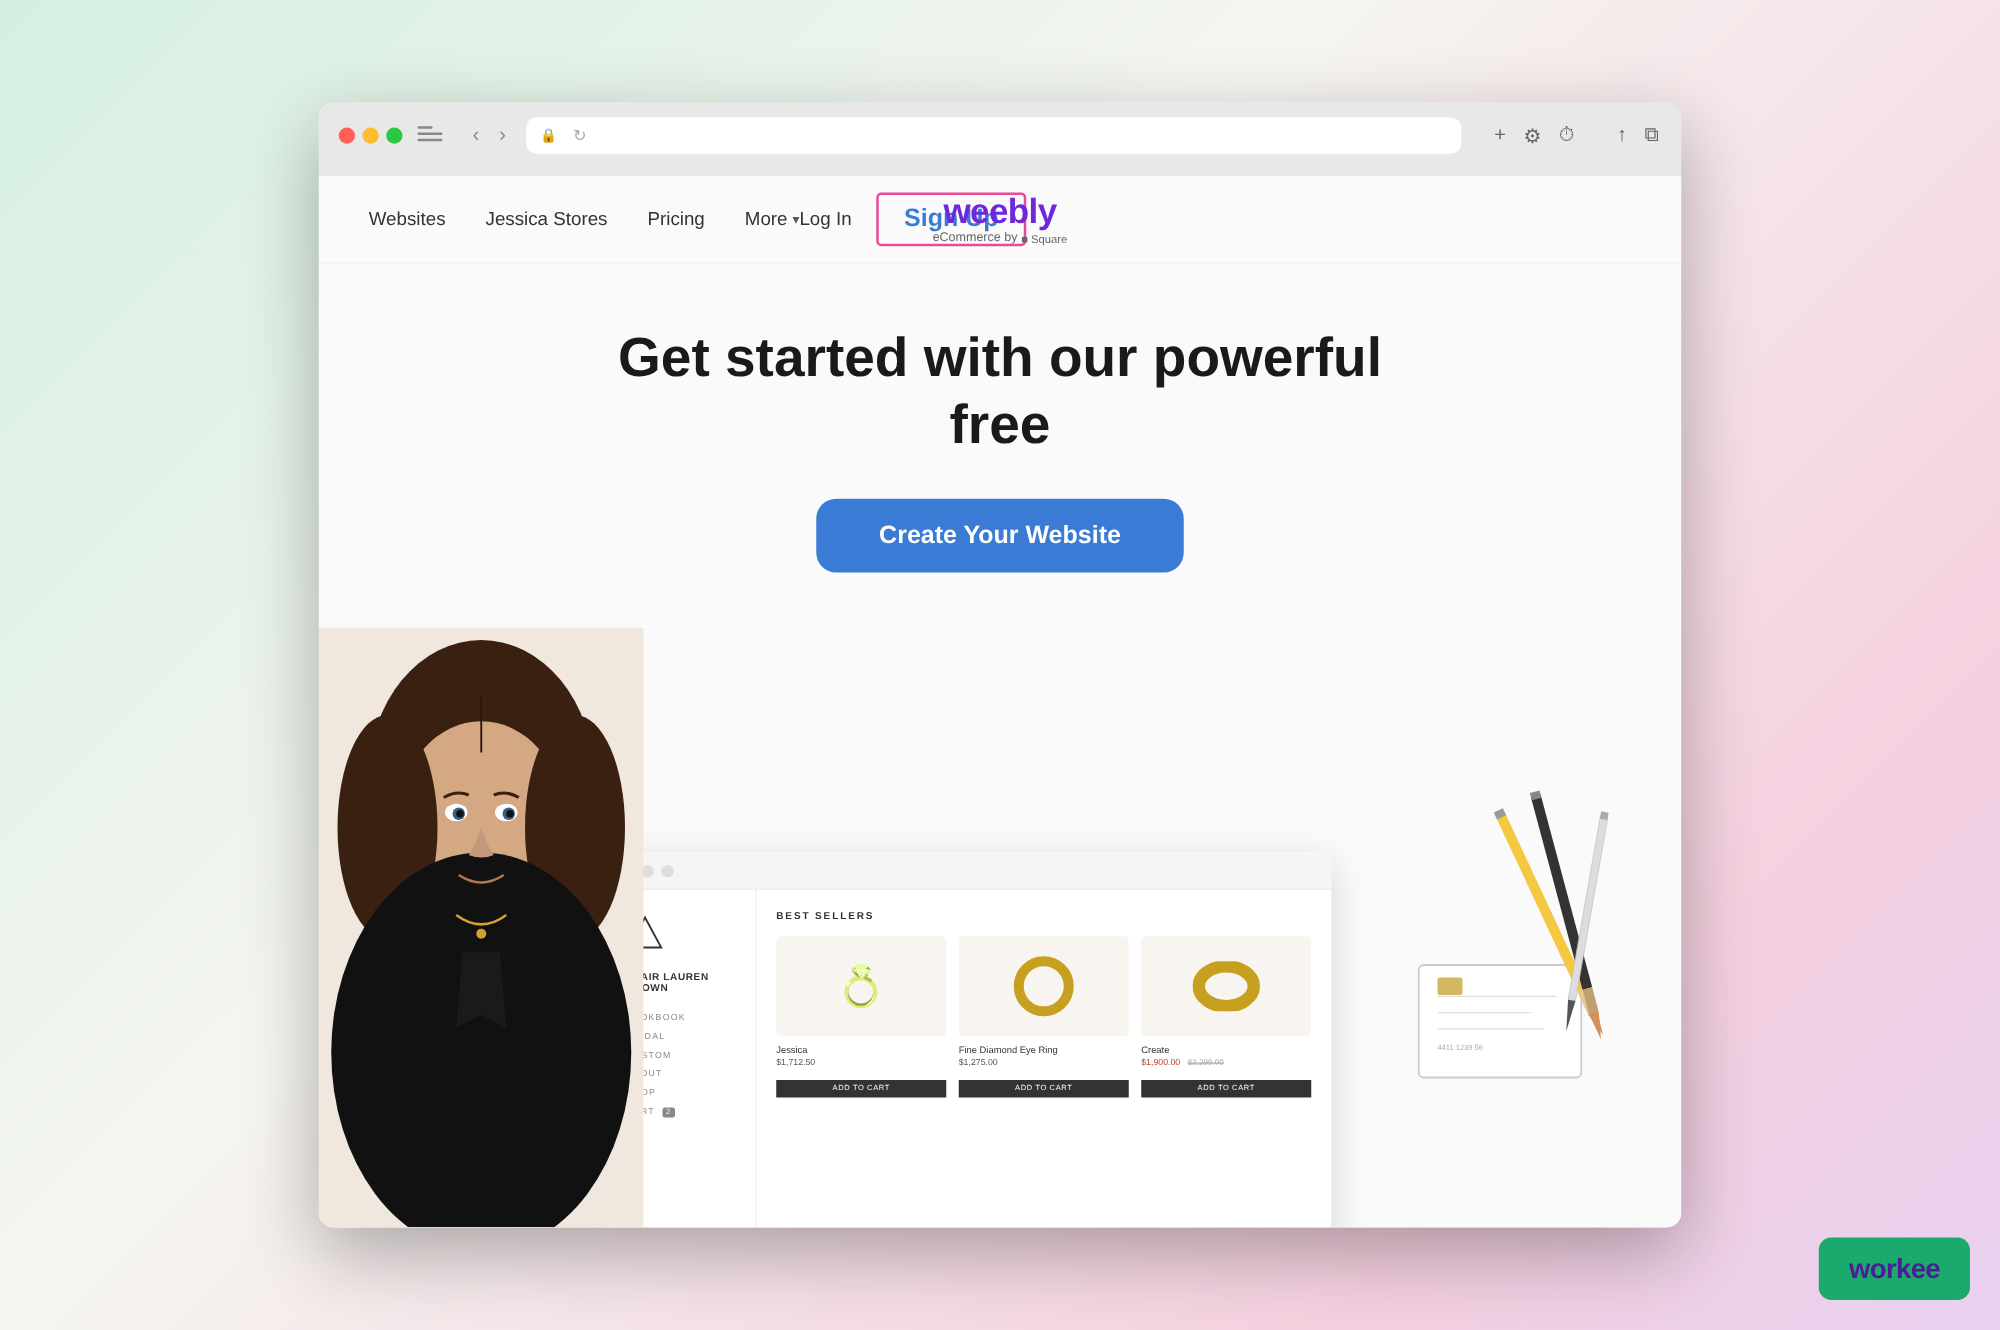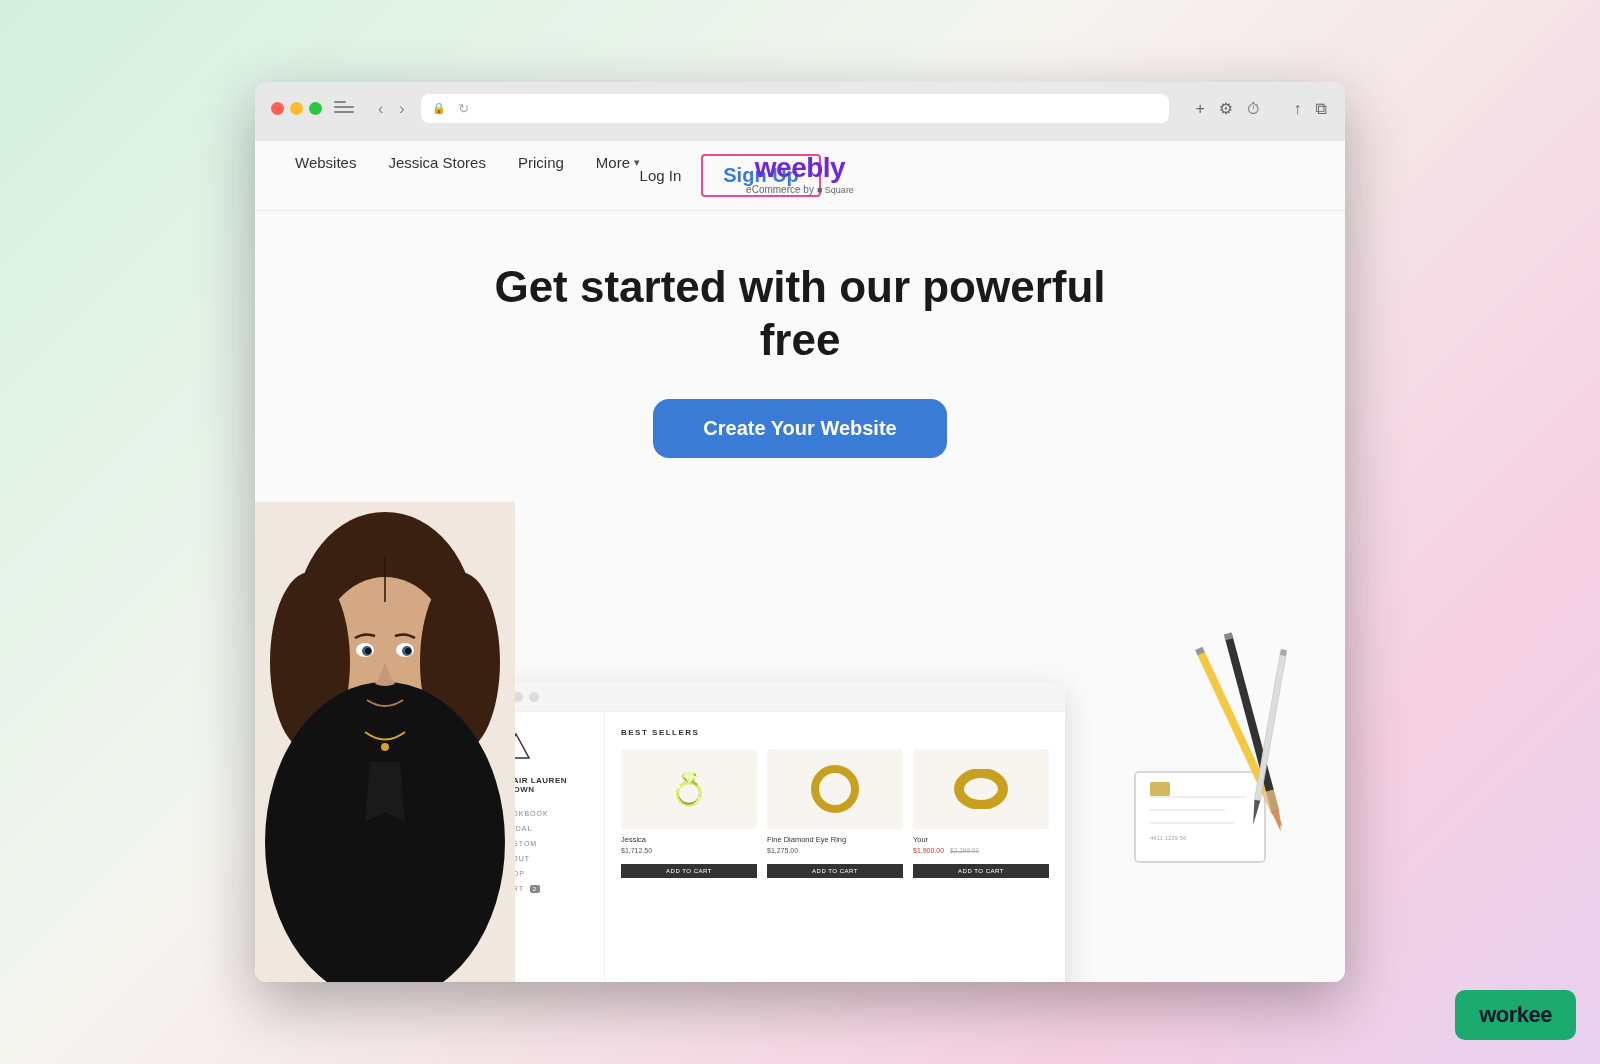--- a/index.html
+++ b/index.html
@@ -405,33 +405,33 @@
       height: 350px;
       z-index: 2;
     }
 
     
     .workee-badge {
       position: absolute;
       bottom: 24px;
       right: 24px;
       background: #1aaa6e;
-      color: #0f172a;
+      color: #4c1d95;
       border-radius: 10px;
       padding: 12px 24px;
       font-size: 22px;
       font-weight: 700;
       letter-spacing: -0.5px;
       z-index: 10;
     }
 
     .nav-wrapper {
       position: relative;
       display: flex;
-      align-items: flex-start;
+      align-items: center;
       width: 100%;
     }
 
     .chevron-down {
       font-size: 11px;
       color: #555;
     }
   </style>
 </head>
 <body>
@@ -595,21 +595,21 @@
                 <div class="mini-product-price">$1,275.00</div>
                 <button class="mini-add-btn">ADD TO CART</button>
               </div>
 
               <div class="mini-product">
                 <div class="mini-product-img">
                   <svg width="55" height="40" viewBox="0 0 55 40">
                     <ellipse cx="27" cy="20" rx="22" ry="16" fill="none" stroke="#c8a020" stroke-width="10"></ellipse>
                   </svg>
                 </div>
-                <div class="mini-product-name">Your</div>
+                <div class="mini-product-name">Create</div>
                 <div class="mini-product-price">
                   <span class="sale-price" style="color:#c0392b;">$1,900.00</span>
                   <span class="original-price" style="text-decoration:line-through;color:#aaa;font-size:6.5px;">$2,299.00</span>
                 </div>
                 <button class="mini-add-btn">ADD TO CART</button>
               </div>
 
             </div>
           </div>
         </div>

